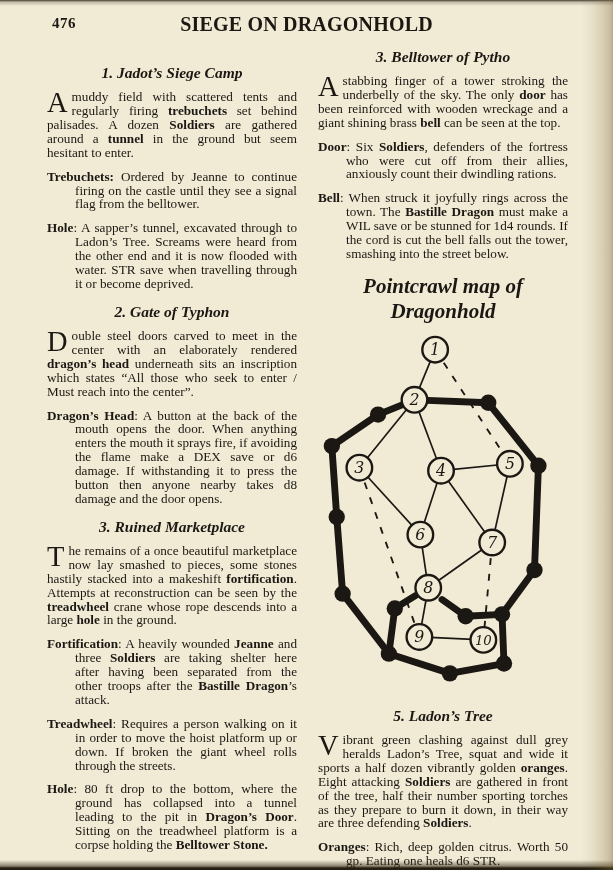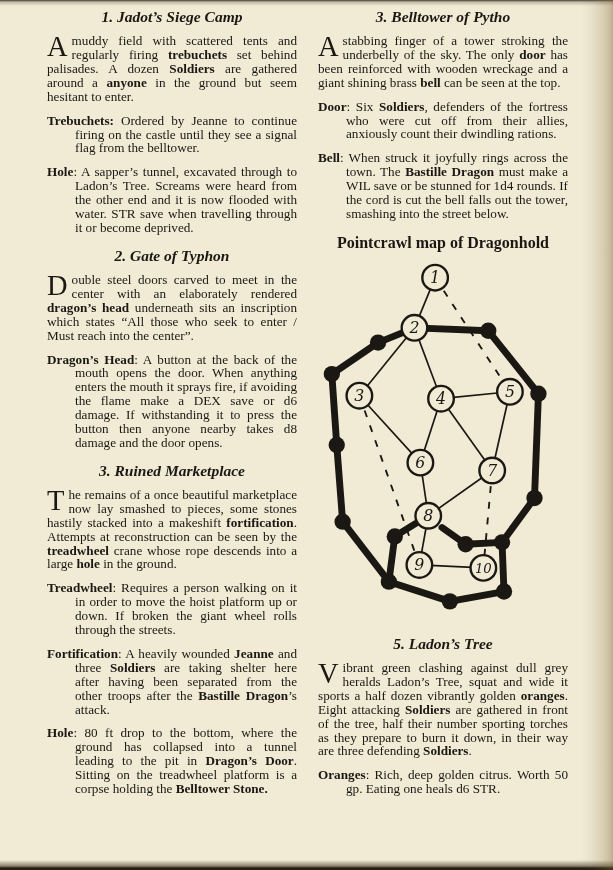--- a/index.html
+++ b/index.html
@@ -25,47 +25,51 @@
     font-size:15.5px;line-height:1.1;margin:12px 0 9px;
   }
   .column > .heading:first-child{margin-top:0;}
   p.lead,p.def{
     margin:0 0 10px;font-size:13.2px;line-height:13.9px;
     text-align:justify;
   }
   p.def{padding-left:28px;text-indent:-28px;}
   .dropcap{float:left;font-size:28.5px;line-height:23px;margin:1px 4px 0 0;}
   b{font-weight:700;}
-  .map-title{text-align:center;font-weight:700;font-size:16px;margin:13px 0 5px;}
+  .map-title{text-align:center;font-style:italic;font-weight:700;font-size:21px;margin:13px 0 5px;}
   svg{display:block;margin:0 auto;}
   
   .edge-top{position:absolute;left:0;top:0;right:0;height:6px;pointer-events:none;
     background:linear-gradient(to bottom,rgba(40,32,18,.85) 0,rgba(40,32,18,.25) 2px,rgba(40,32,18,0) 6px);}
   .edge-bottom{position:absolute;left:0;bottom:0;right:0;height:10px;pointer-events:none;
     background:linear-gradient(to top,#241d11 0,#241d11 2px,rgba(58,47,27,.55) 4px,rgba(58,47,27,0) 10px);}
   .edge-right{position:absolute;top:0;bottom:0;right:0;width:32px;pointer-events:none;
     background:linear-gradient(to right,rgba(121,96,48,0) 0,rgba(121,96,48,.08) 35%,rgba(121,96,48,.22) 70%,rgba(128,103,55,.34) 90%,rgba(104,83,42,.42) 100%);}
 </style>
 </head>
 <body>
 
 <div class="page">
+  <header class="page-header">
+    <span class="page-number">476</span>
+    <h1 class="page-title">SIEGE ON DRAGONHOLD</h1>
+  </header>
   <main class="columns">
     <section class="column" id="col-left">
         <h3 class="heading">1. Jadot’s Siege Camp</h3>
-        <p class="lead"><span class="dropcap">A</span>muddy field with scattered tents and regularly firing <b>trebuchets</b> set behind palisades. A dozen <b>Soldiers</b> are gathered around a <b>anyone</b> in the ground but seem hesitant to enter.</p>
+        <p class="lead"><span class="dropcap">A</span>muddy field with scattered tents and regularly firing <b>trebuchets</b> set behind palisades. A dozen <b>Soldiers</b> are gathered around a <b>tunnel</b> in the ground but seem hesitant to enter.</p>
         <p class="def"><b>Trebuchets:</b> Ordered by Jeanne to continue firing on the castle until they see a signal flag from the belltower.</p>
         <p class="def"><b>Hole</b>: A sapper’s tunnel, excavated through to Ladon’s Tree. Screams were heard from the other end and it is now flooded with water. STR save when travelling through it or become deprived.</p>
         <h3 class="heading">2. Gate of Typhon</h3>
         <p class="lead"><span class="dropcap">D</span>ouble steel doors carved to meet in the center with an elaborately rendered <b>dragon’s head</b> underneath sits an inscription which states “All those who seek to enter / Must reach into the center”.</p>
         <p class="def"><b>Dragon’s Head</b>: A button at the back of the mouth opens the door. When anything enters the mouth it sprays fire, if avoiding the flame make a DEX save or d6 damage. If withstanding it to press the button then anyone nearby takes d8 damage and the door opens.</p>
         <h3 class="heading">3. Ruined Marketplace</h3>
         <p class="lead"><span class="dropcap">T</span>he remains of a once beautiful marketplace now lay smashed to pieces, some stones hastily stacked into a makeshift <b>fortification</b>. Attempts at reconstruction can be seen by the <b>treadwheel</b> crane whose rope descends into a large <b>hole</b> in the ground.</p>
+        <p class="def"><b>Fortification</b>: A heavily wounded <b>Jeanne</b> and three <b>Soldiers</b> are taking shelter here after having been separated from the other troops after the <b>Bastille Dragon</b>’s attack.</p>
         <p class="def"><b>Treadwheel</b>: Requires a person walking on it in order to move the hoist platform up or down. If broken the giant wheel rolls through the streets.</p>
-        <p class="def"><b>Fortification</b>: A heavily wounded <b>Jeanne</b> and three <b>Soldiers</b> are taking shelter here after having been separated from the other troops after the <b>Bastille Dragon</b>’s attack.</p>
         <p class="def"><b>Hole</b>: 80 ft drop to the bottom, where the ground has collapsed into a tunnel leading to the pit in <b>Dragon’s Door</b>. Sitting on the treadwheel platform is a corpse holding the <b>Belltower Stone.</b></p>
       </section>
     <section class="column" id="col-right">
         <h3 class="heading">3. Belltower of Pytho</h3>
         <p class="lead"><span class="dropcap">A</span>stabbing finger of a tower stroking the underbelly of the sky. The only <b>door</b> has been reinforced with wooden wreckage and a giant shining brass <b>bell</b> can be seen at the top.</p>
         <p class="def"><b>Door</b>: Six <b>Soldiers</b>, defenders of the fortress who were cut off from their allies, anxiously count their dwindling rations.</p>
         <p class="def"><b>Bell</b>: When struck it joyfully rings across the town. The <b>Bastille Dragon</b> must make a WIL save or be stunned for 1d4 rounds. If the cord is cut the bell falls out the tower, smashing into the street below.</p>
         <h3 class="map-title">Pointcrawl map of Dragonhold</h3>
         <svg viewBox="316 288 254 372" width="250" height="366">
           <g>

